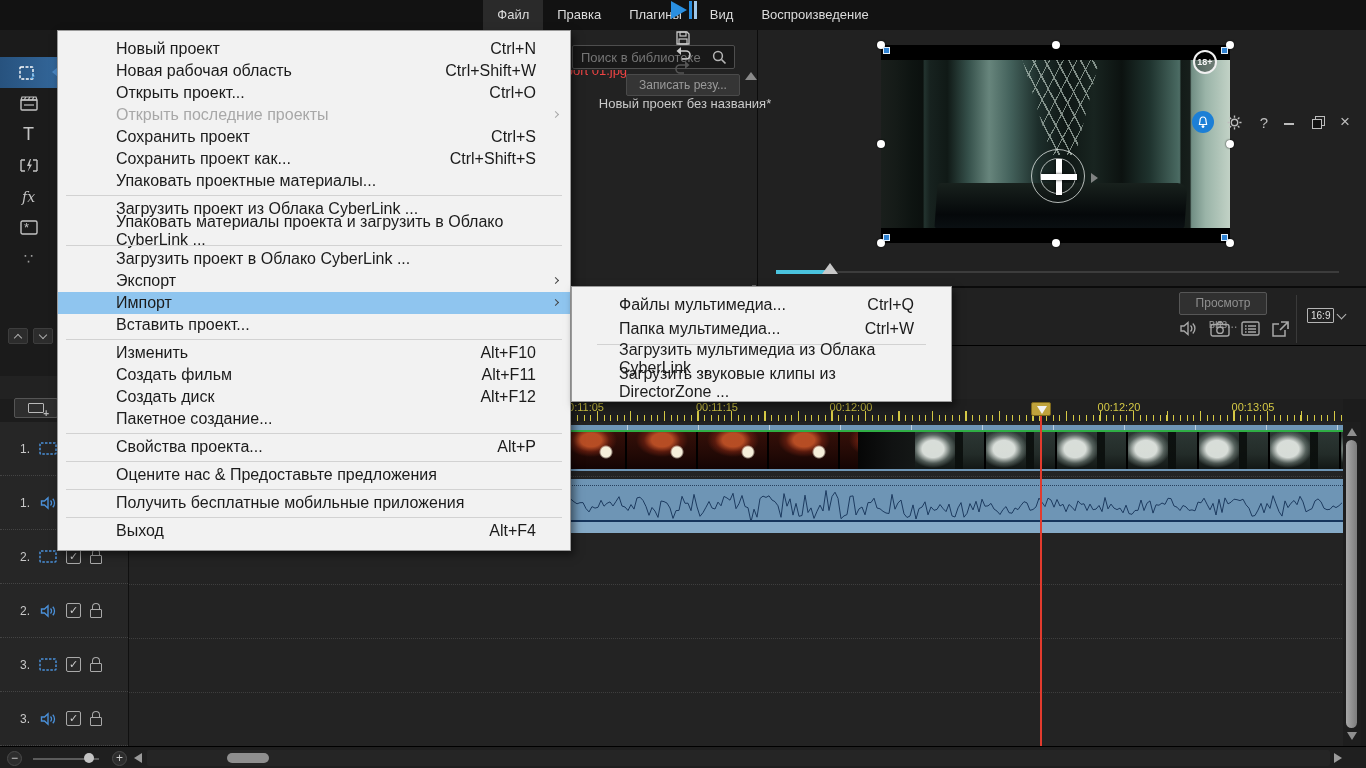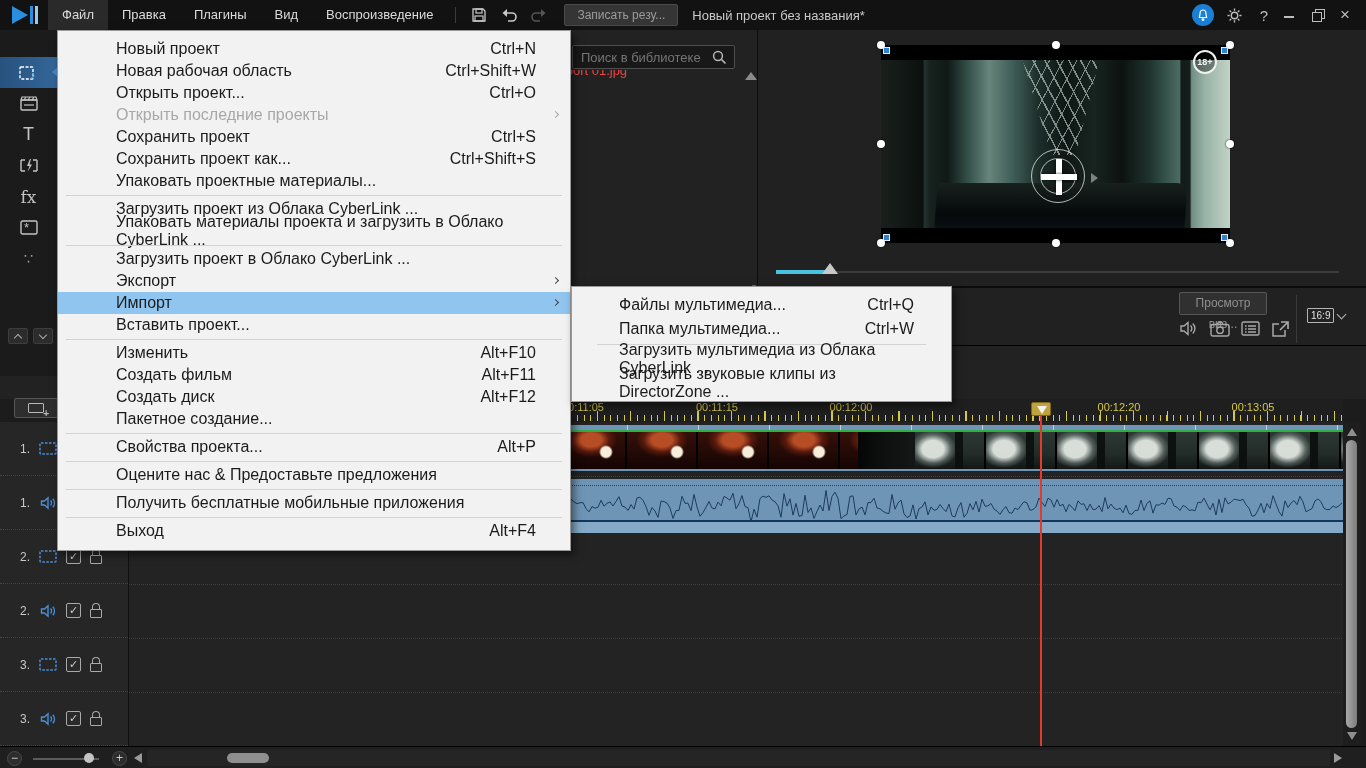--- a/index.html
+++ b/index.html
@@ -3,21 +3,21 @@
 <meta charset="utf-8">
 <style>
   :root{
     --menu-highlight:#8fc5ef; --accent-blue:#1c7fd6; --clip-blue:#6e95b5;
     --clip-green-line:#2fae44; --ruler-yellow:#d5c945; --playhead-red:#e23b2e;
     --seekbar-cyan:#4ac3de;
   }
   *{box-sizing:border-box;margin:0;padding:0;font-family:"Liberation Sans",sans-serif;}
   html,body{width:1366px;height:768px;overflow:hidden;background:#161616;}
   
-  #topbar{position:absolute;left:0;top:0;width:1366px;height:30px;background:#121212;display:flex;align-items:center;z-index:60;}
+  #topbar{position:absolute;left:0;top:0;width:1366px;height:30px;background:#121212;display:flex;align-items:center;z-index:60;flex-direction:column;}
   .logo{width:26px;height:20px;margin:0 10px 0 12px;position:relative;}
   .logo .tri{position:absolute;left:0;top:1px;width:0;height:0;border-left:16px solid #2a8fe0;border-top:9px solid transparent;border-bottom:9px solid transparent;}
   .logo .bar1,.logo .bar2{position:absolute;top:1px;width:3px;height:18px;background:#2a8fe0;}
   .logo .bar1{left:18px}.logo .bar2{left:23px;background:#9fc9ec;}
   .menubar-item{color:#dcdcdc;font-size:13px;padding:0 14px;height:30px;line-height:30px;cursor:default;}
   .menubar-item.active{background:#2a2a2a;}
   .tb-sep{width:1px;height:16px;background:#3c3c3c;margin:0 8px;}
   .tb-icon{width:26px;height:22px;display:flex;align-items:center;justify-content:center;margin:0 2px;}
   .record-btn{background:#353535;border:1px solid #4a4a4a;border-radius:2px;color:#9b9b9b;font-size:12px;padding:3px 12px;margin:0 10px;}
   .win-title{color:#c9c9c9;font-size:13px;margin-left:4px;flex:0 1 auto;}
@@ -28,21 +28,21 @@
   .min-glyph{display:inline-block;width:10px;height:2px;background:#bdbdbd;margin-bottom:2px;}
   .restore-glyph{position:relative;display:inline-block;width:11px;height:11px;}
   .restore-glyph::before{content:'';position:absolute;left:3px;top:0;width:8px;height:8px;border:1.4px solid #bdbdbd;}
   .restore-glyph::after{content:'';position:absolute;left:0;top:3px;width:8px;height:8px;border:1.4px solid #bdbdbd;background:#121212;}
   
   #sidebar{position:absolute;left:0;top:30px;width:57px;height:346px;background:#1b1b1b;z-index:5;}
   .side-item{width:57px;height:31px;display:flex;align-items:center;justify-content:center;color:#c3c3c3;position:relative;}
   .side-item.sel{background:linear-gradient(90deg,#27527e,#336699);color:#fff;}
   .side-item.sel::after{content:'';position:absolute;right:-1px;top:10px;width:0;height:0;border-right:6px solid #4c88c4;border-top:5px solid transparent;border-bottom:5px solid transparent;}
   .side-item .glyph{font-size:15px;}
-  .side-item .fx{font-family:"DejaVu Serif",serif;font-size:17px;}
+  .side-item .fx{font-style:italic;font-family:"DejaVu Serif",serif;font-size:14px;}
   .side-chevrons{position:absolute;left:8px;top:298px;display:flex;gap:5px;}
   .chev-btn{width:20px;height:16px;background:#2c2c2c;border:1px solid #3d3d3d;border-radius:2px;position:relative;}
   .chev-btn i{position:absolute;left:6px;top:6px;width:6px;height:6px;border-left:1.6px solid #aaa;border-top:1.6px solid #aaa;}
   .chev-btn.up i{transform:rotate(45deg);}
   .chev-btn.down i{transform:rotate(225deg);top:3px;}
   
   #library{position:absolute;left:57px;top:30px;width:700px;height:315px;background:#222;z-index:4;}
   .lib-search{position:absolute;left:515px;top:15px;width:163px;height:24px;background:#181818;border:1px solid #4e4e4e;border-radius:2px;color:#c7c7c7;font-size:13px;padding:0 26px 0 8px;}
   .search-ico{position:absolute;left:655px;top:20px;}
   .lib-scroll-up{position:absolute;left:688px;top:42px;width:0;height:0;border-bottom:8px solid #8a8a8a;border-left:6px solid transparent;border-right:6px solid transparent;}

